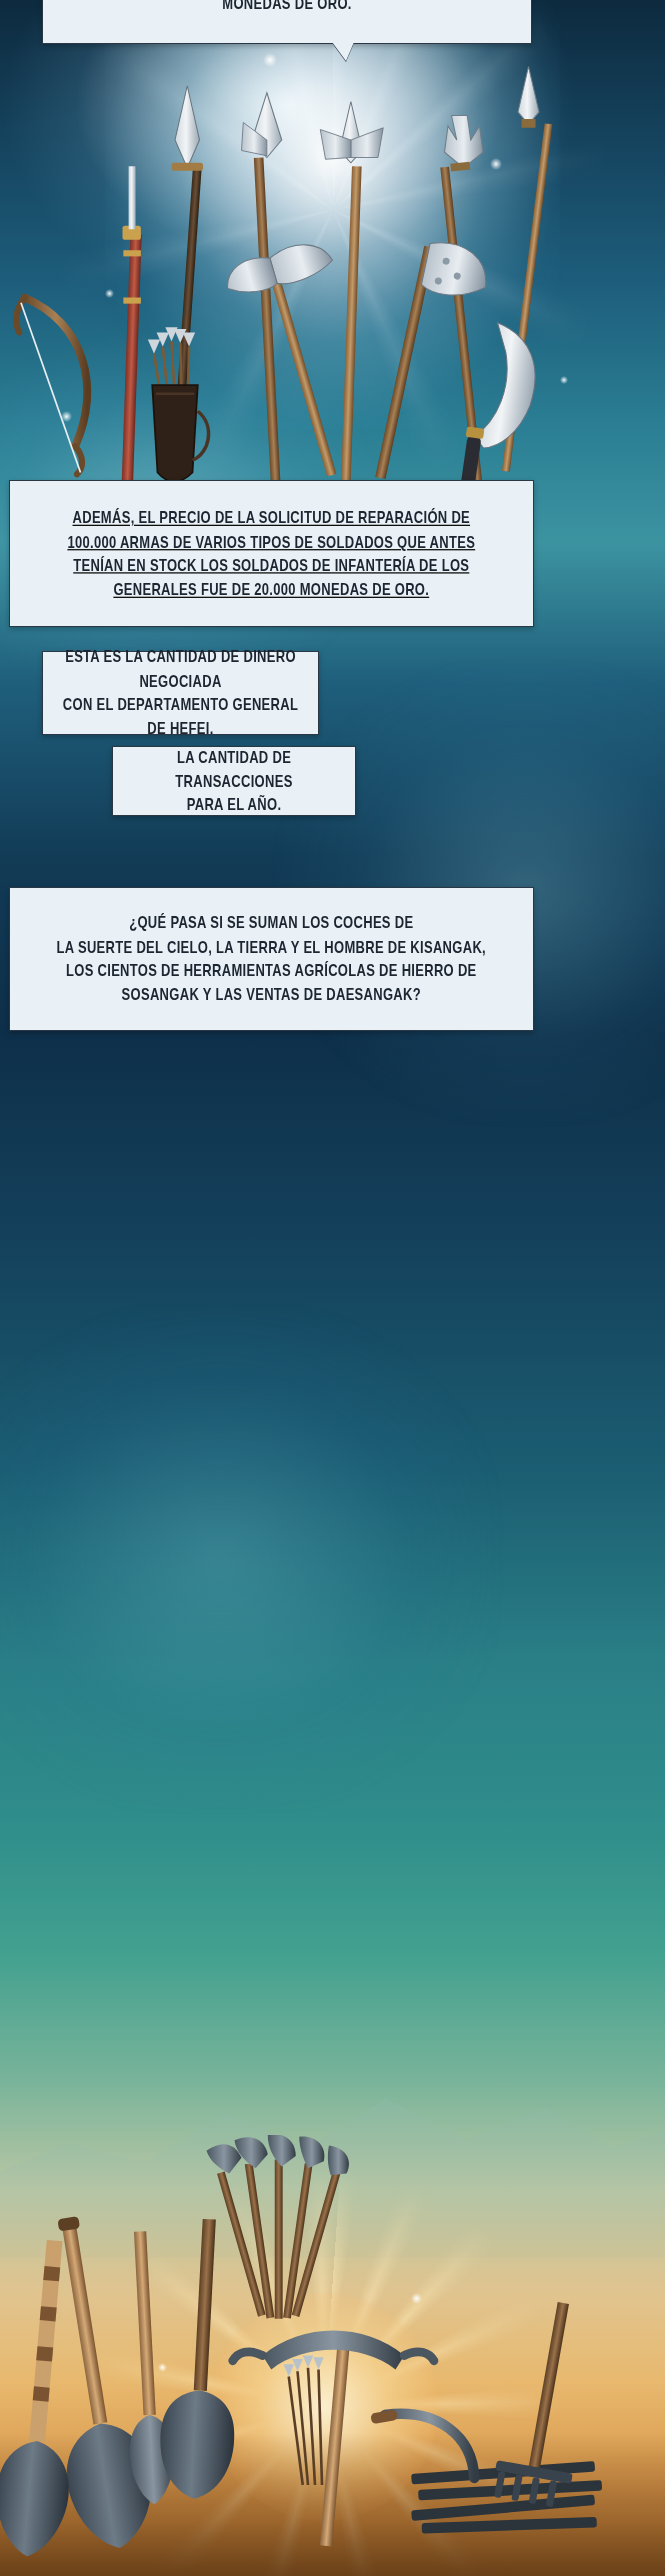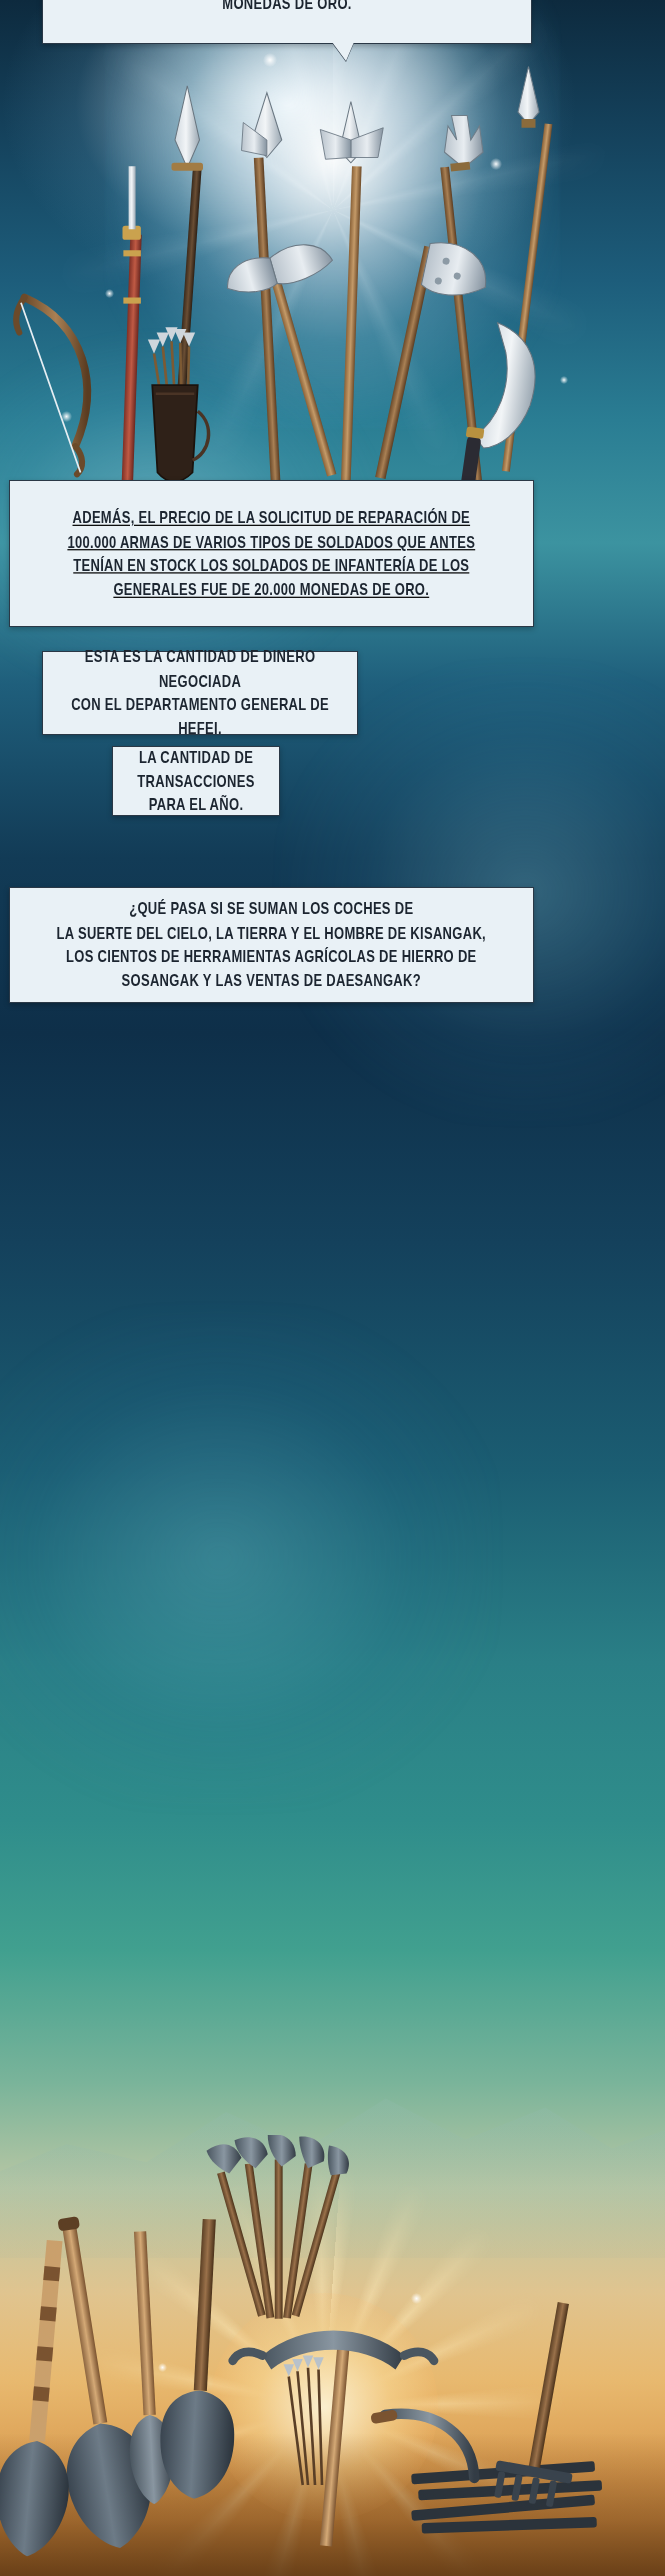--- a/index.html
+++ b/index.html
@@ -436,31 +436,31 @@
     <div class="tail" style="left:289px; bottom:-17.5px; border-left:14px solid transparent; border-right:8.8px solid transparent; border-top:19px solid #e9f1f6; filter: drop-shadow(0 1.8px 0 #2a3846);"></div>
   </div>
 
   <div class="bubble" style="left:8.8px; top:480px; width:525px; height:147px;text-decoration:underline;">
     <div class="bubble-text">ADEMÁS, EL PRECIO DE LA SOLICITUD DE REPARACIÓN DE
 100.000 ARMAS DE VARIOS TIPOS DE SOLDADOS QUE ANTES
 TENÍAN EN STOCK LOS SOLDADOS DE INFANTERÍA DE LOS
 GENERALES FUE DE 20.000 MONEDAS DE ORO.</div>
   </div>
 
-  <div class="bubble" style="left:42px; top:651px; width:316px; height:84px;">
+  <div class="bubble" style="left:42px; top:651px; width:277px; height:84px;">
     <div class="bubble-text">ESTA ES LA CANTIDAD DE DINERO NEGOCIADA
 CON EL DEPARTAMENTO GENERAL DE HEFEI.</div>
   </div>
 
-  <div class="bubble" style="left:112px; top:746px; width:168px; height:70px;">
+  <div class="bubble" style="left:112px; top:746px; width:244px; height:70px;">
     <div class="bubble-text">LA CANTIDAD DE TRANSACCIONES
 PARA EL AÑO.</div>
   </div>
 
-  <div class="bubble" style="left:8.8px; top:887px; width:525px; height:116px;">
+  <div class="bubble" style="left:8.8px; top:887px; width:525px; height:144px;">
     <div class="bubble-text">¿QUÉ PASA SI SE SUMAN LOS COCHES DE
 LA SUERTE DEL CIELO, LA TIERRA Y EL HOMBRE DE KISANGAK,
 LOS CIENTOS DE HERRAMIENTAS AGRÍCOLAS DE HIERRO DE
 SOSANGAK Y LAS VENTAS DE DAESANGAK?</div>
   </div>
 
 </div>
 
 
 </body></html>

